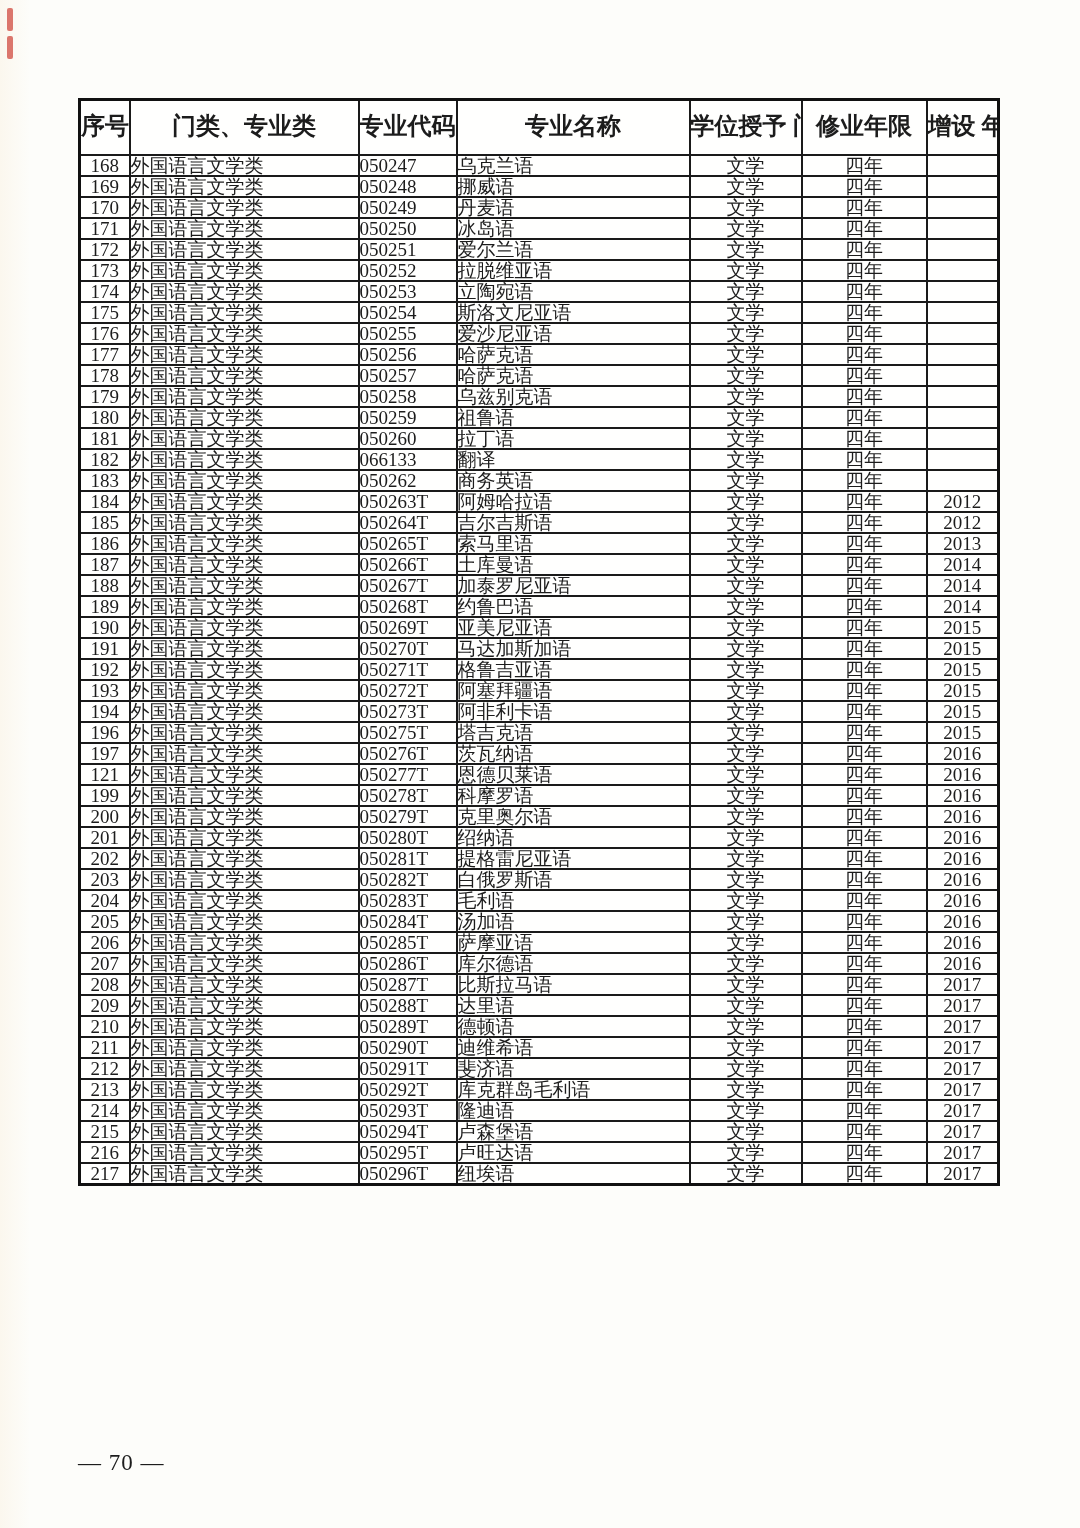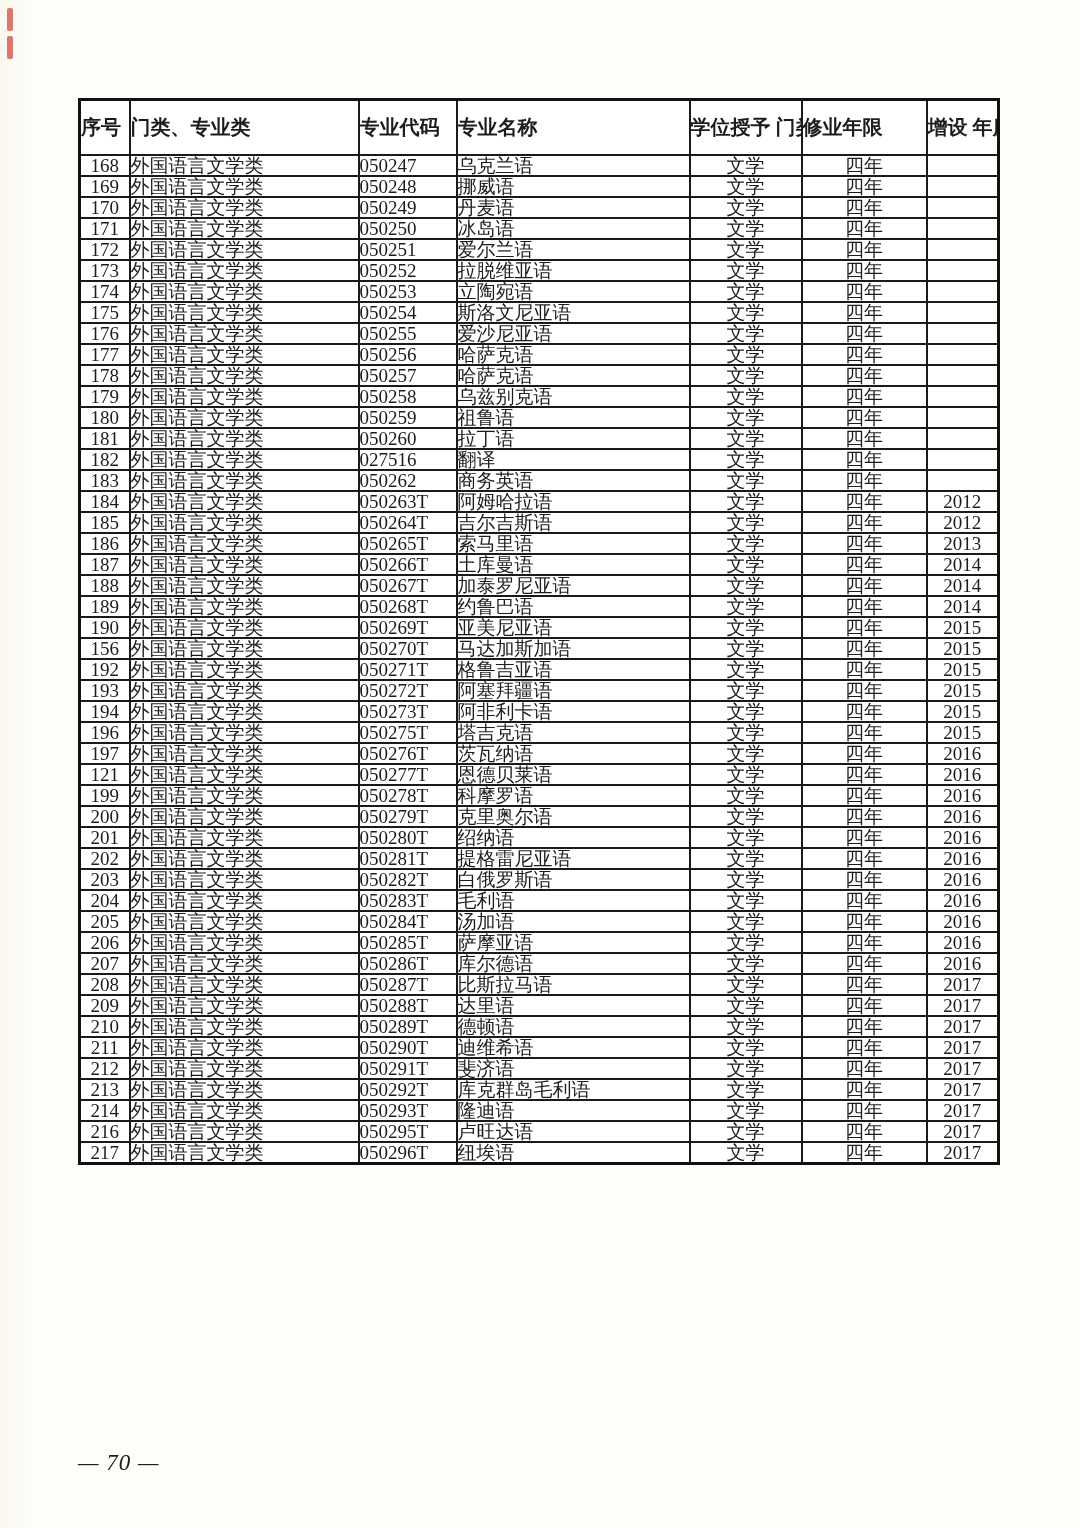--- a/index.html
+++ b/index.html
@@ -46,22 +46,22 @@
     padding: 0;
     overflow: hidden;
     white-space: nowrap;
   }
   table.majors {
     border: 3px solid #111;
   }
   thead tr { height: 55px; }
   thead th {
     font-weight: bold;
-    font-size: 20px;
-    text-align: left;
+    font-size: 24px;
+    text-align: center;
     white-space: pre-line;
     line-height: 1.15;
     border-bottom-width: 3px;
     margin-left: 15px;
   }
   tbody tr { height: 15px; }
   tbody td {
     font-size: 19px;
     line-height: 1;
     vertical-align: middle;
@@ -69,21 +69,20 @@
   td.al-center { text-align: center; }
   td.al-left   { text-align: left; padding-left: 7px; }
 
   .footer-pageno {
     position: absolute;
     left: 78px;
     top: 1450px;
     font-size: 23px;
     color: #1c1c1c;
     letter-spacing: 1px;
-    font-style: italic;
   }
 </style>
 </head>
 <body>
 
 <div class="page">
 
   <div class="margin-mark m1"></div>
   <div class="margin-mark m2"></div>
 
@@ -233,21 +232,21 @@
           <td class="al-left">外国语言文学类</td>
           <td class="al-left">050260</td>
           <td class="al-left">拉丁语</td>
           <td class="al-center">文学</td>
           <td class="al-center">四年</td>
           <td class="al-center"></td>
         </tr>
         <tr>
           <td class="al-center">182</td>
           <td class="al-left">外国语言文学类</td>
-          <td class="al-left">027516</td>
+          <td class="al-left">066133</td>
           <td class="al-left">翻译</td>
           <td class="al-center">文学</td>
           <td class="al-center">四年</td>
           <td class="al-center"></td>
         </tr>
         <tr>
           <td class="al-center">183</td>
           <td class="al-left">外国语言文学类</td>
           <td class="al-left">050262</td>
           <td class="al-left">商务英语</td>
@@ -312,21 +311,21 @@
         <tr>
           <td class="al-center">190</td>
           <td class="al-left">外国语言文学类</td>
           <td class="al-left">050269T</td>
           <td class="al-left">亚美尼亚语</td>
           <td class="al-center">文学</td>
           <td class="al-center">四年</td>
           <td class="al-center">2015</td>
         </tr>
         <tr>
-          <td class="al-center">156</td>
+          <td class="al-center">191</td>
           <td class="al-left">外国语言文学类</td>
           <td class="al-left">050270T</td>
           <td class="al-left">马达加斯加语</td>
           <td class="al-center">文学</td>
           <td class="al-center">四年</td>
           <td class="al-center">2015</td>
         </tr>
         <tr>
           <td class="al-center">192</td>
           <td class="al-left">外国语言文学类</td>
@@ -519,20 +518,29 @@
         <tr>
           <td class="al-center">214</td>
           <td class="al-left">外国语言文学类</td>
           <td class="al-left">050293T</td>
           <td class="al-left">隆迪语</td>
           <td class="al-center">文学</td>
           <td class="al-center">四年</td>
           <td class="al-center">2017</td>
         </tr>
         <tr>
+          <td class="al-center">215</td>
+          <td class="al-left">外国语言文学类</td>
+          <td class="al-left">050294T</td>
+          <td class="al-left">卢森堡语</td>
+          <td class="al-center">文学</td>
+          <td class="al-center">四年</td>
+          <td class="al-center">2017</td>
+        </tr>
+        <tr>
           <td class="al-center">216</td>
           <td class="al-left">外国语言文学类</td>
           <td class="al-left">050295T</td>
           <td class="al-left">卢旺达语</td>
           <td class="al-center">文学</td>
           <td class="al-center">四年</td>
           <td class="al-center">2017</td>
         </tr>
         <tr>
           <td class="al-center">217</td>

